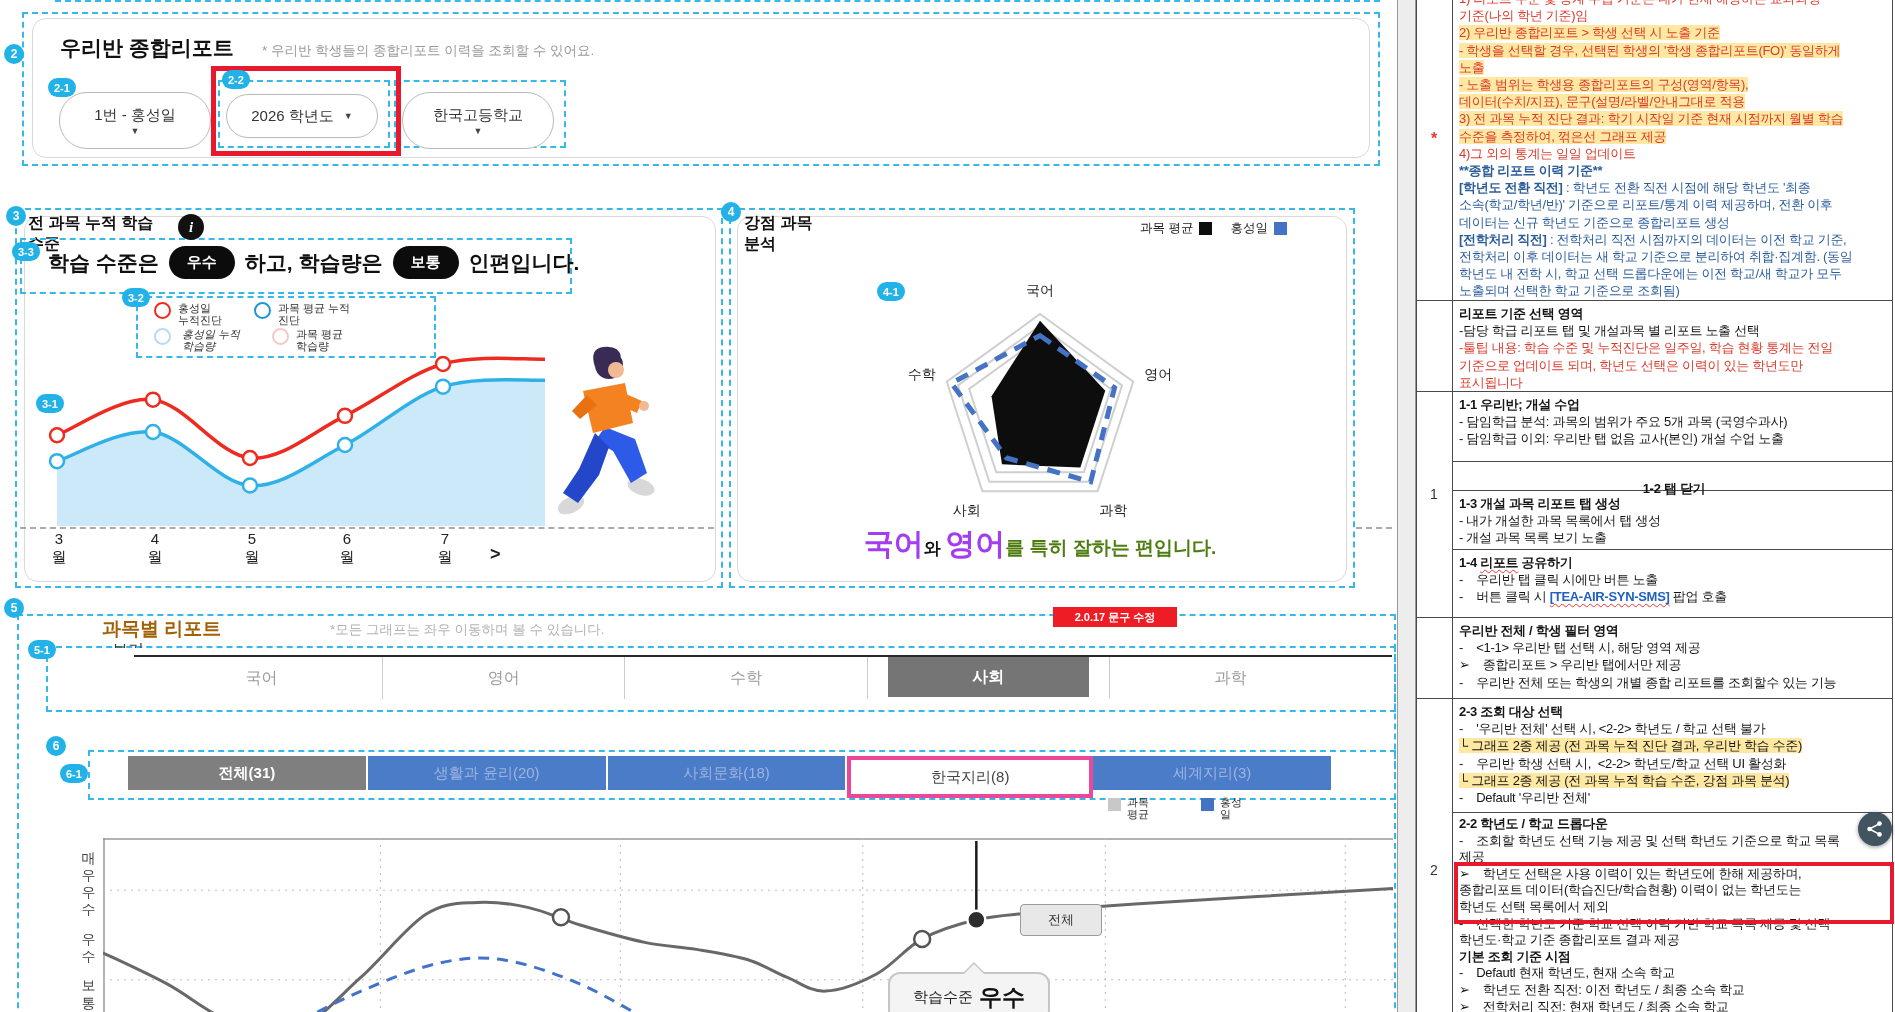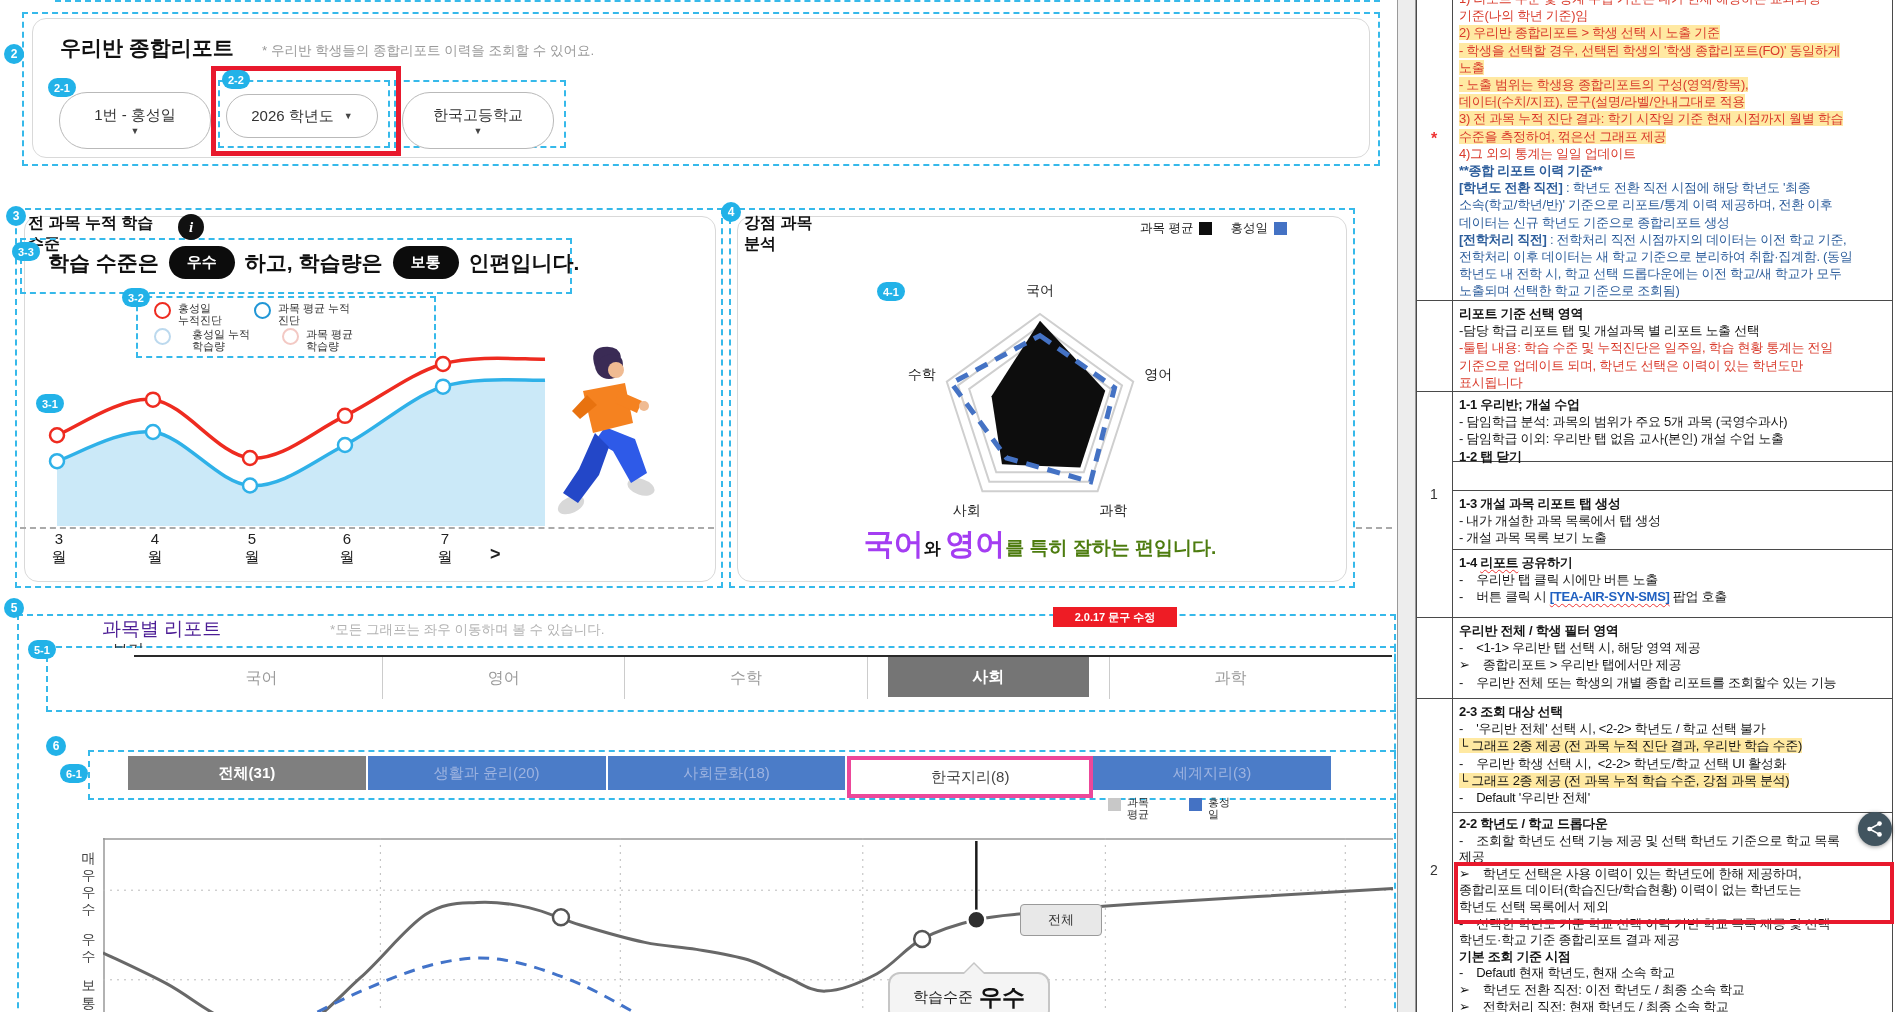--- a/index.html
+++ b/index.html
@@ -108,21 +108,21 @@
     <div style="display:flex;gap:7px;">
       <span class="ring" style="border-color:#ee2b20;"></span>
       <span class="l2"><span>홍성일</span><br><span>누적진단</span></span>
     </div>
     <div style="display:flex;gap:7px;">
       <span class="ring" style="border-color:#2196d6;"></span>
       <span class="l2"><span>과목 평균 누적</span><br><span>진단</span></span>
     </div>
   </div>
   <div class="abs" style="left:154px;top:328px;display:flex;gap:32px;z-index:9;">
-    <div style="display:flex;gap:21px;">
+    <div style="display:flex;gap:11px;font-style:italic;">
       <span class="ring" style="border-color:#bcd9ee;"></span>
       <span class="l2 ghost"><span>홍성일 누적</span><br><span>학습량</span></span>
     </div>
     <div style="display:flex;gap:7px;">
       <span class="ring" style="border-color:#f3c9c4;"></span>
       <span class="l2 ghost"><span>과목 평균</span><br><span>학습량</span></span>
     </div>
   </div>
 
   <div class="bdg" style="left:36px;top:394px;">3-1</div>
@@ -215,21 +215,21 @@
     </svg>
 
   <div class="abs" style="left:760px;top:524px;width:560px;text-align:center;z-index:7;">
     <span style="font-size:30px;font-weight:700;color:#a43df2;">국어</span><span style="font-size:17px;font-weight:700;color:#111;">와</span>
     <span style="font-size:30px;font-weight:700;color:#a43df2;">영어</span><span style="font-size:19px;font-weight:700;color:#4d7c0f;">를 특히 잘하는 편입니다.</span>
   </div>
 
   <div class="db" style="left:17px;top:614px;width:1375px;height:420px;"></div>
   <div class="bdgc" style="left:4px;top:598px;">5</div>
 
-  <div class="abs" style="left:102px;top:616px;font-size:19px;font-weight:400;color:#4c1d95;z-index:6;">과목별 리포트</div>
+  <div class="abs" style="left:102px;top:616px;font-size:19px;font-weight:700;color:#a16207;z-index:6;">과목별 리포트</div>
   <div class="abs" style="left:112px;top:640px;width:60px;height:8px;overflow:hidden;font-size:16px;color:#333;z-index:6;">보기</div>
   <div class="abs" style="left:330px;top:621px;font-size:13.5px;color:#b3b3b3;z-index:6;">*모든 그래프는 좌우 이동하며 볼 수 있습니다.</div>
   <div class="abs" style="left:1053px;top:607px;width:124px;height:20px;background:#ee1c25;color:#fff;font-size:11px;font-weight:700;
        display:flex;align-items:center;justify-content:center;z-index:36;">2.0.17 문구 수정</div>
 
   <div class="db" style="left:46px;top:646px;width:1346px;height:62px;"></div>
   <div class="bdg" style="left:28px;top:640px;">5-1</div>
 
   <div class="abs" style="left:134px;top:655px;width:1258px;border-top:2px solid #2a2a2a;z-index:6;"></div>
   <div class="abs" style="left:141px;top:657px;width:1210px;display:flex;z-index:7;">
@@ -265,21 +265,21 @@
         <span>사회문화(18)</span>
       </div>
     <div class="stseg st-white">
         <span>한국지리(8)</span>
       </div>
     <div class="stseg st-blue">
         <span>세계지리(3)</span>
       </div>
   </div>
 
-  <div class="abs" style="left:1108px;top:796px;display:flex;gap:40px;z-index:7;">
+  <div class="abs" style="left:1108px;top:796px;display:flex;gap:52px;z-index:7;">
     <span style="display:flex;gap:6px;">
       <span class="lgd-sq" style="background:#c8c8c8;margin-top:2px;"></span>
       <span class="l2"><span>과목</span><br><span>평균</span></span>
     </span>
     <span style="display:flex;gap:6px;">
       <span class="lgd-sq" style="background:#4472c4;margin-top:2px;"></span>
       <span class="l2"><span>홍성</span><br><span>일</span></span>
     </span>
   </div>
 
@@ -361,21 +361,21 @@
       <div class="ln"><span class="g">-담당 학급 리포트 탭 및 개설과목 별 리포트 노출 선택</span></div>
       <div class="ln"><span class="red">-툴팁 내용: 학습 수준 및 누적진단은 일주일, 학습 현황 통계는 전일</span></div>
       <div class="ln"><span class="red">기준으로 업데이트 되며, 학년도 선택은 이력이 있는 학년도만</span></div>
       <div class="ln"><span class="red">표시됩니다</span></div>
     </div>
   <div class="arow" style="top:396px;">
       <div class="ln"><span class="b">1-1 우리반; 개설 수업</span></div>
       <div class="ln"><span class="g">- 담임학급 분석: 과목의 범위가 주요 5개 과목 (국영수과사)</span></div>
       <div class="ln"><span class="g">- 담임학급 이외: 우리반 탭 없음 교사(본인) 개설 수업 노출</span></div>
     </div>
-  <div class="arow" style="top:448px;">
+  <div class="arow" style="top:480px;text-align:center;">
       <div class="ln"><span class="b">1-2 탭 닫기</span></div>
     </div>
   <div class="arow" style="top:495px;">
       <div class="ln"><span class="b">1-3 개설 과목 리포트 탭 생성</span></div>
       <div class="ln"><span class="g">- 내가 개설한 과목 목록에서 탭 생성</span></div>
       <div class="ln"><span class="g">- 개설 과목 목록 보기 노출</span></div>
     </div>
   <div class="arow" style="top:554px;">
       <div class="ln"><span class="b">1-4 </span><span class="b sq">리포트</span><span class="b"> 공유하기</span></div>
       <div class="ln"><span class="g">-    우리반 탭 클릭 시에만 버튼 노출</span></div>

